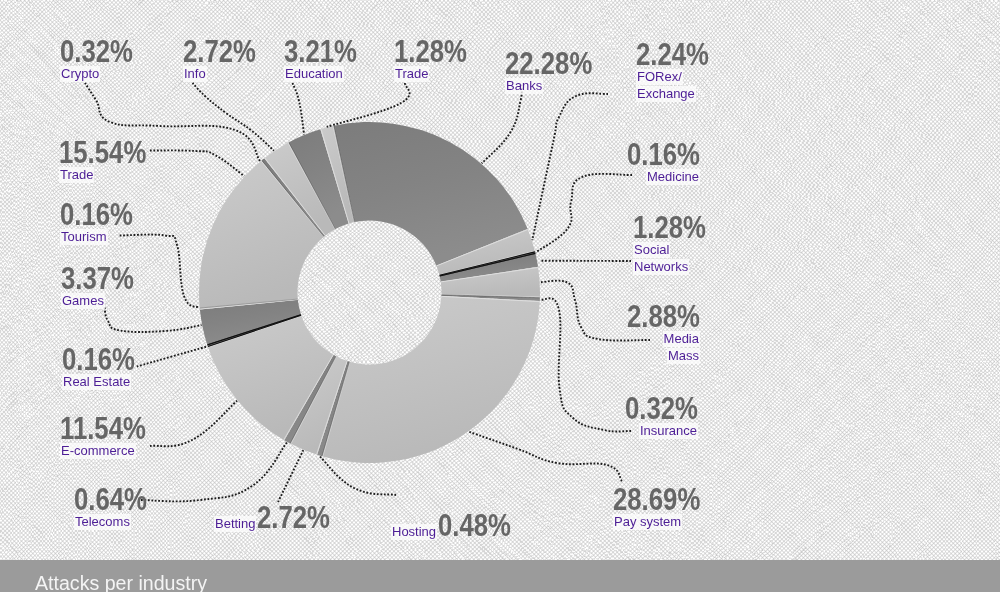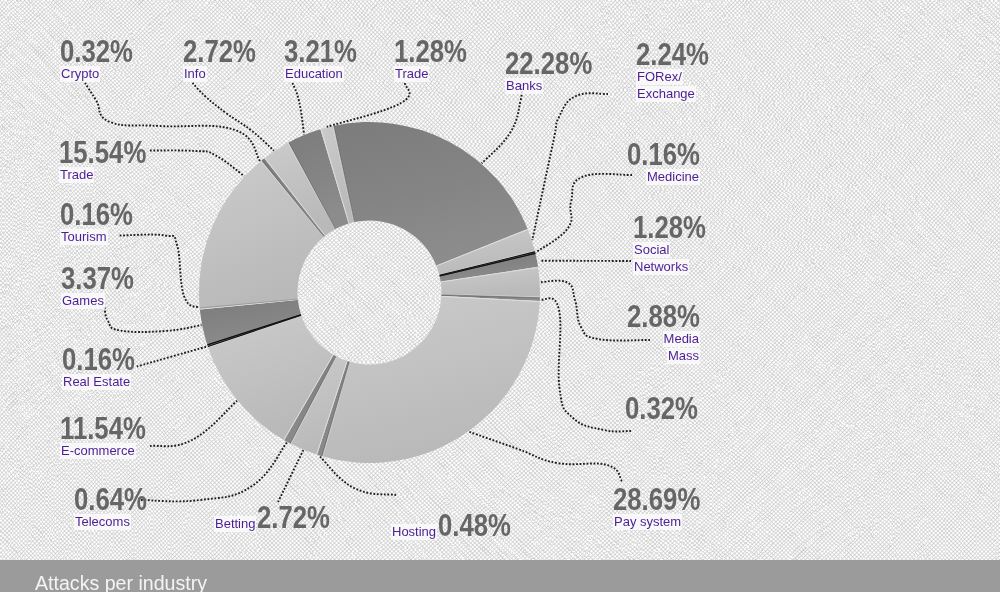--- a/index.html
+++ b/index.html
@@ -200,20 +200,21 @@
     <div><span class="nm">Social</span></div>
     <div><span class="nm">Networks</span></div>
   </div>
   <div class="lbl r" style="left:500px;width:200px;top:305px;">
     <div class="pct">2.88%</div>
     <div><span class="nm">Media</span></div>
     <div><span class="nm">Mass</span></div>
   </div>
   <div class="lbl r" style="left:498px;width:200px;top:397px;">
     <div class="pct">0.32%</div>
+    <div><span class="nm">Insurance</span></div>
   </div>
   <div class="lbl" style="left:613px;top:488px;">
     <div class="pct">28.69%</div>
     <div><span class="nm">Pay system</span></div>
   </div>
 
   <div class="lbl inline" style="left:214px;top:506px;">
     <span class="nm">Betting</span><span class="pct">2.72%</span>
   </div>
   <div class="lbl inline" style="left:391px;top:506px;margin-top:8px;">

